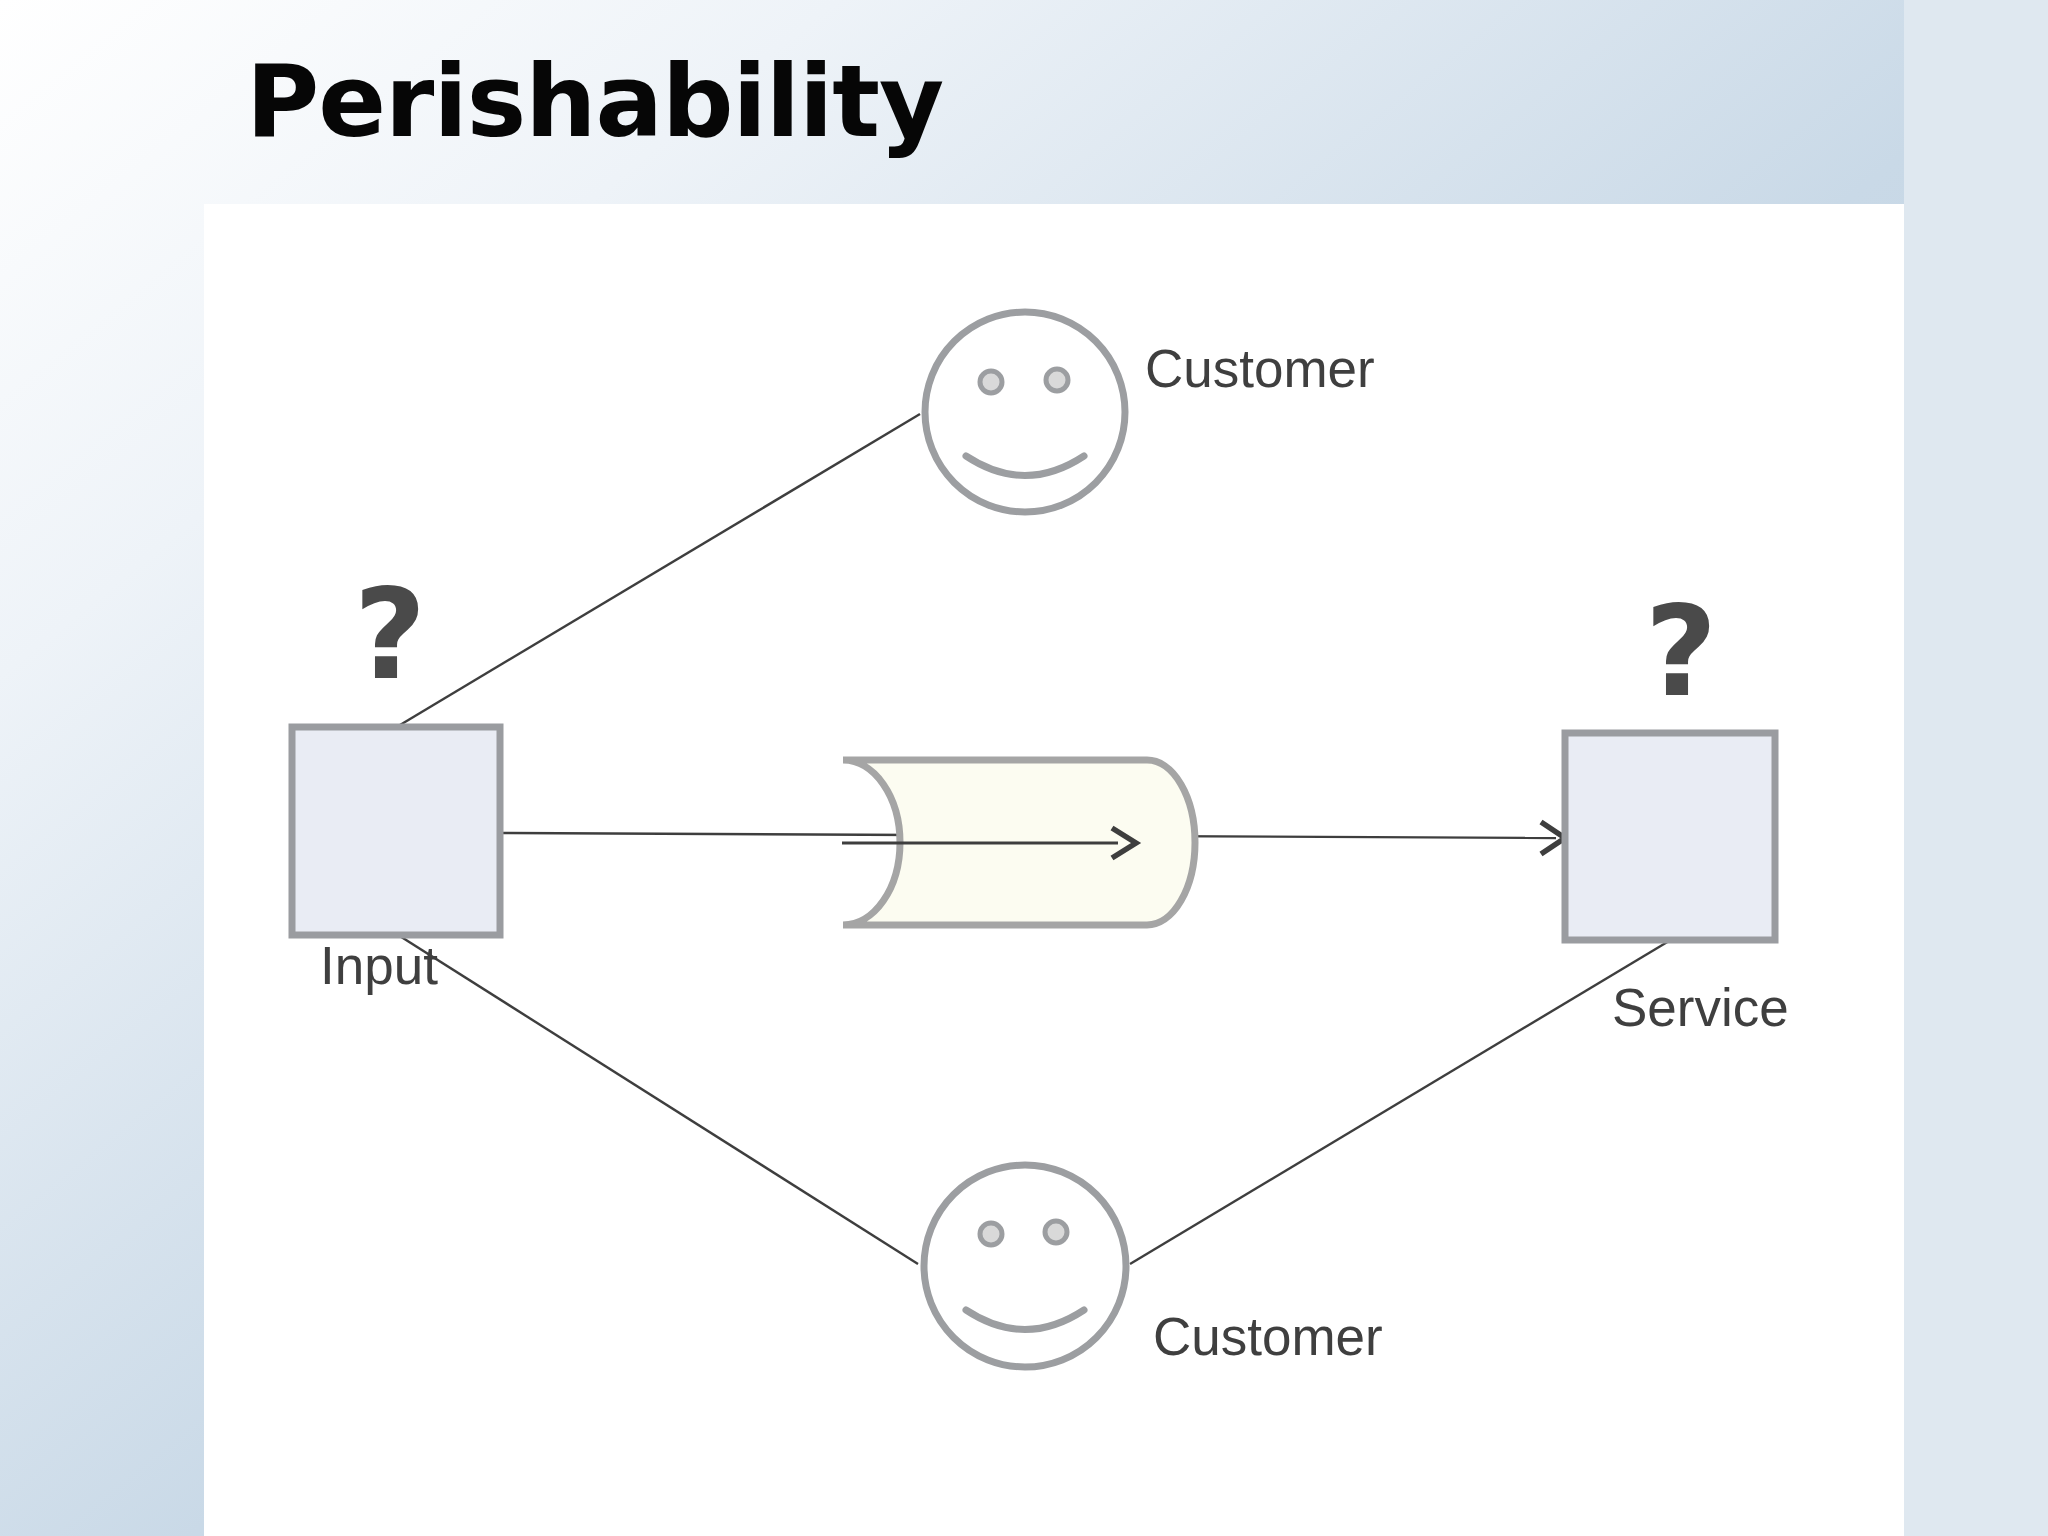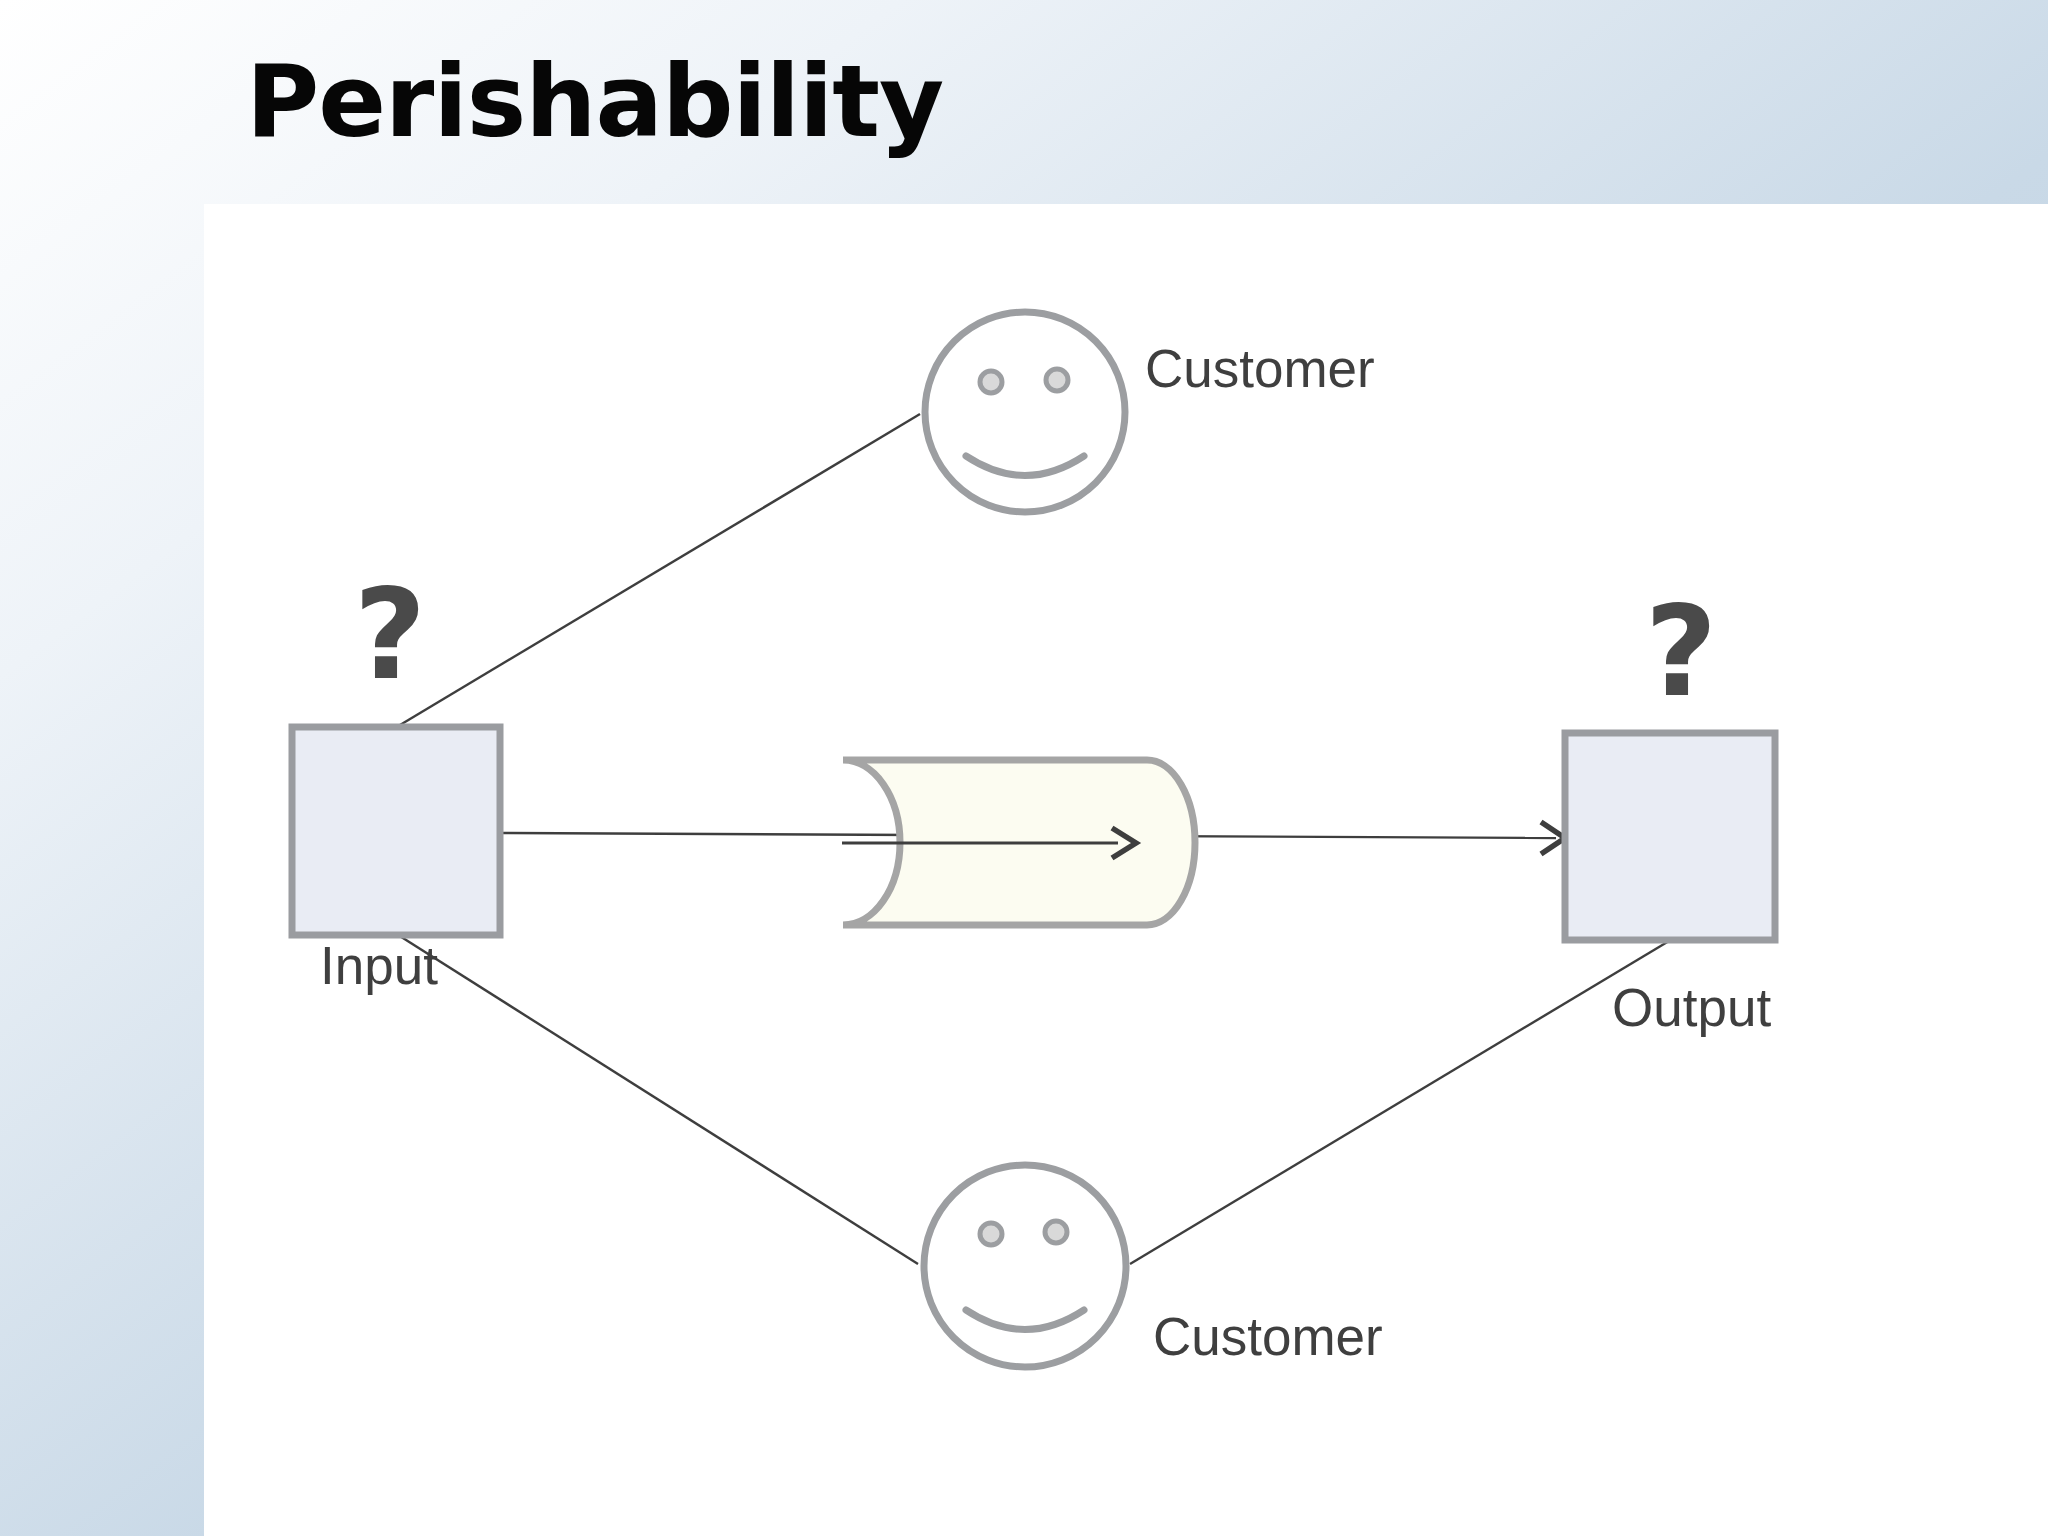--- a/index.html
+++ b/index.html
@@ -2,21 +2,21 @@
 <html style="--title-text: #060606; --label-text: #3f3f3f; --question-mark: #4a4a4a; --connector: #3e3e3e; --node-fill: #e9ecf4; --node-border: #9a9ca0; --face-stroke: #9c9ea1; --eye-fill: #d9d9d9; --process-fill: #fcfcf1; --process-border: #a5a5a5; --content-bg: #ffffff; --bg-white: #ffffff; --bg-blue-mid: #c9d9e7; --bg-blue-deep: #b6cbdd;"><head>
 <meta charset="utf-8">
 <style>
   html, body {
     margin: 0;
     padding: 0;
     background: #dfe8f0;
   }
   .slide {
     position: relative;
-    width: 2048px;
+    width: 1904px;
     height: 1536px;
     overflow: hidden;
     background: linear-gradient(to bottom right,
       var(--bg-white, #ffffff) 0%,
       #eef3f8 22%,
       var(--bg-blue-mid, #c9d9e7) 55%,
       var(--bg-blue-deep, #b6cbdd) 100%);
     font-family: "Liberation Sans", sans-serif;
   }
   .content-area {
@@ -120,16 +120,16 @@
     </g>
   </svg>
 
   <div class="slide-title">Perishability</div>
 
   <div class="question-mark qm-input">?</div>
   <div class="question-mark qm-output">?</div>
 
   <div class="node-label label-provider">Customer</div>
   <div class="node-label label-input">Input</div>
-  <div class="node-label label-output">Output</div>
+  <div class="node-label label-output">Service</div>
   <div class="node-label label-customer">Customer</div>
 
 </div>
 
 </body></html>

